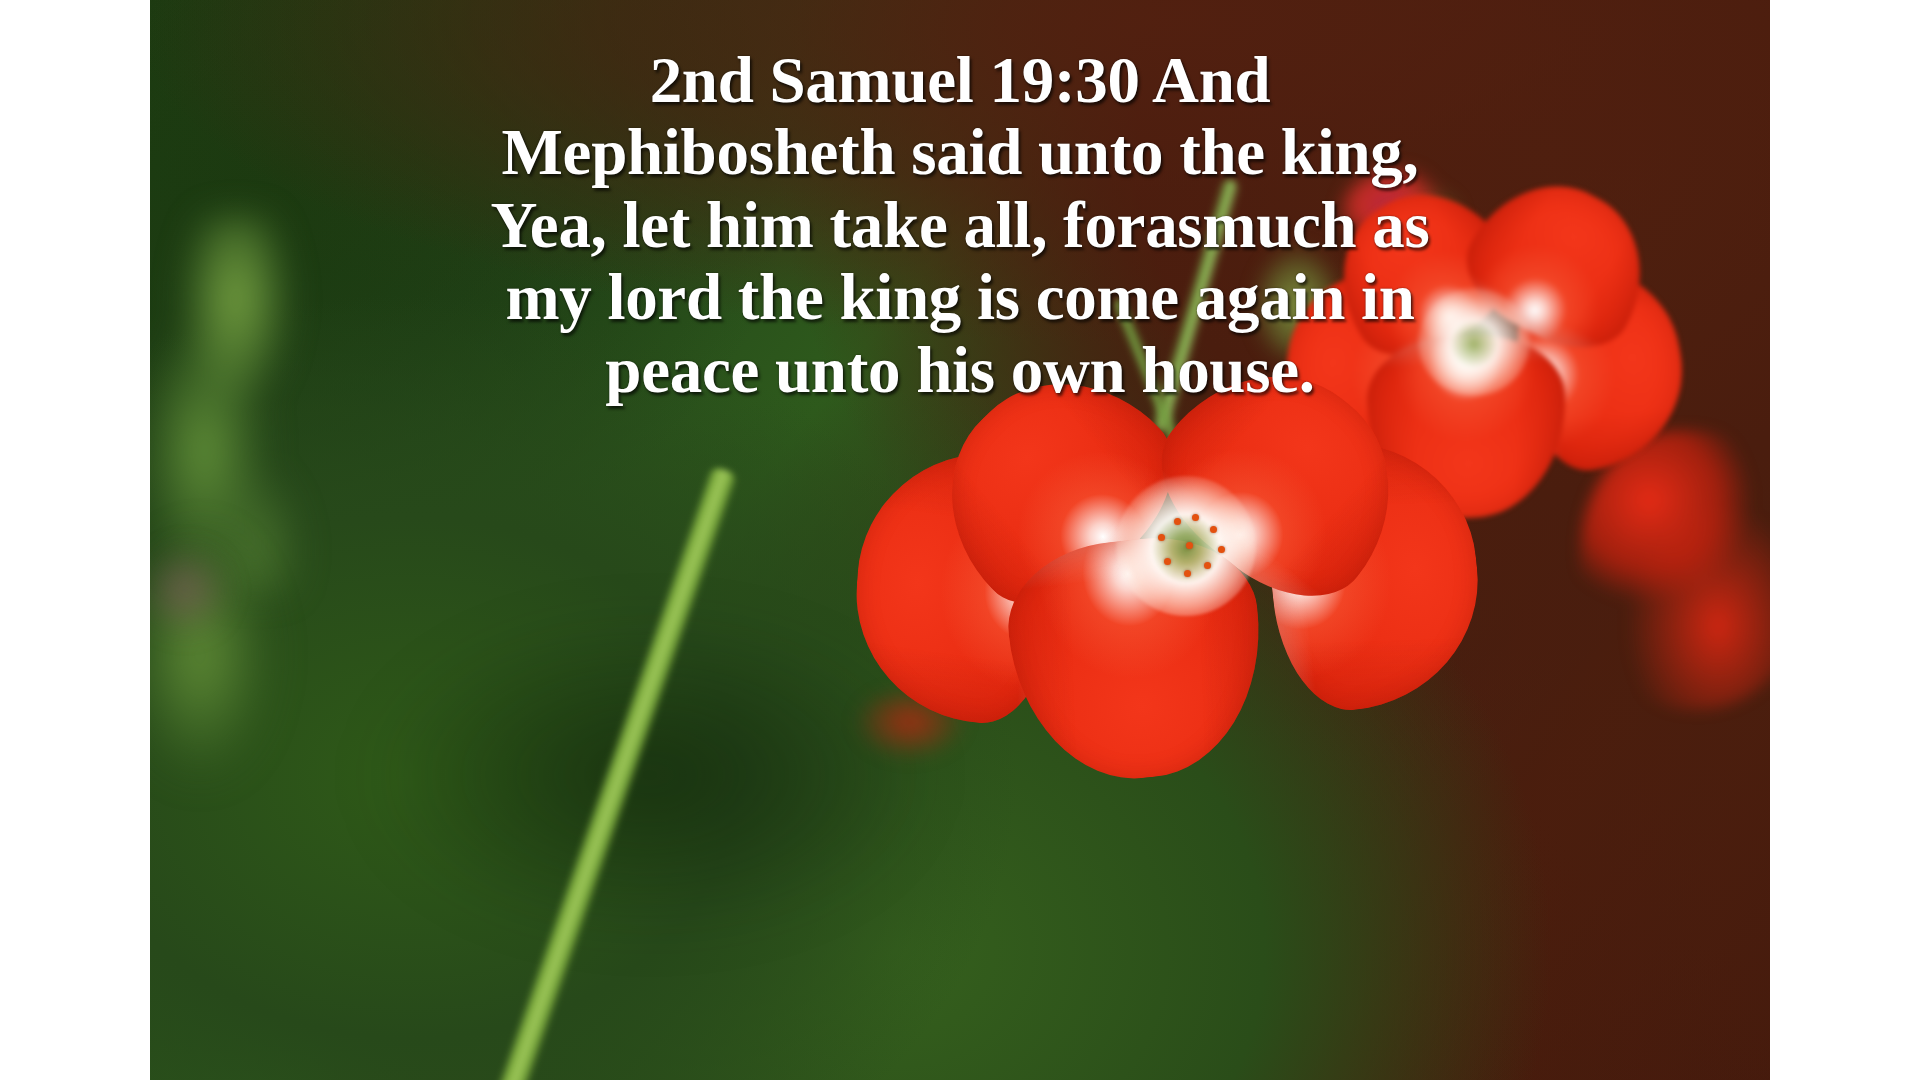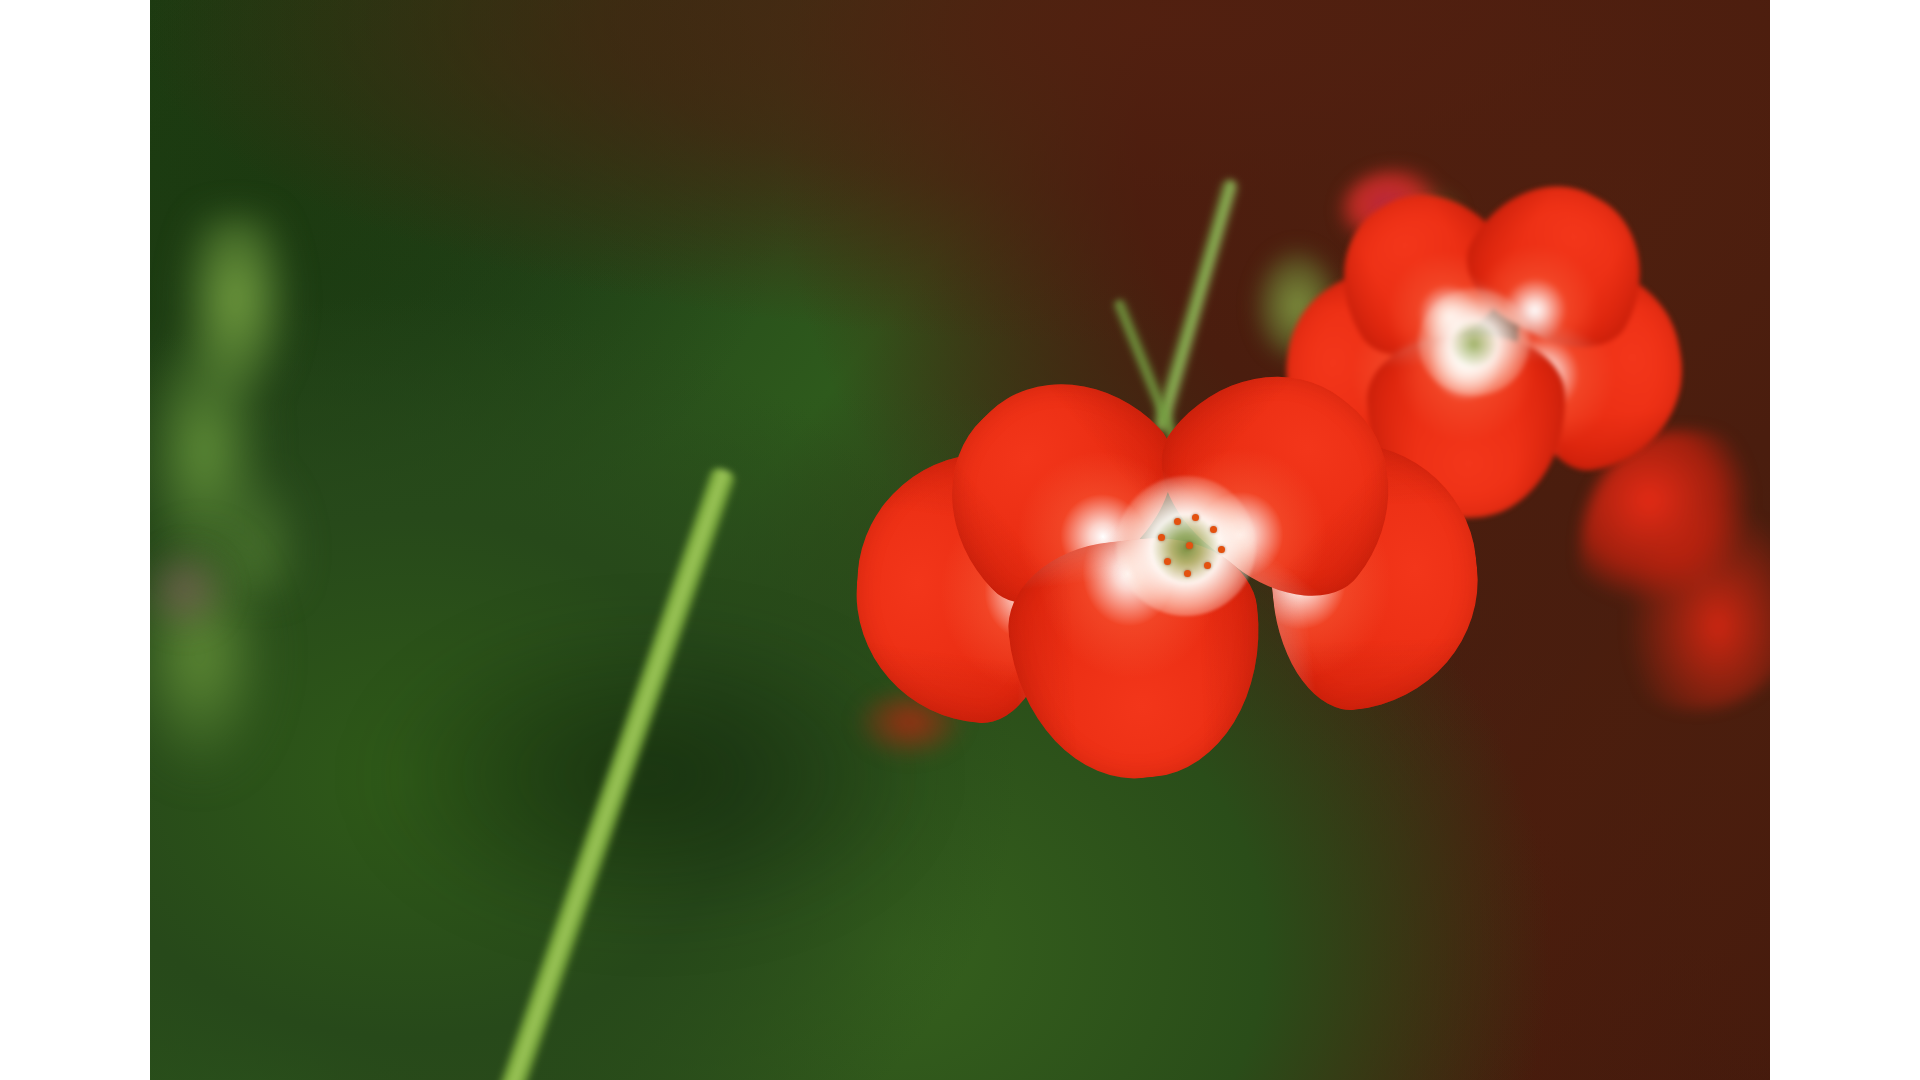--- a/index.html
+++ b/index.html
@@ -287,15 +287,20 @@
         <i style="left:40px; top:2px;"></i>
         <i style="left:58px; top:14px;"></i>
         <i style="left:66px; top:34px;"></i>
         <i style="left:52px; top:50px;"></i>
         <i style="left:32px; top:58px;"></i>
         <i style="left:12px; top:46px;"></i>
         <i style="left:34px; top:30px;"></i>
       </div>
     </div>
 
+    <div id="verse">2nd Samuel 19:30 And
+Mephibosheth said unto the king,
+Yea, let him take all, forasmuch as
+my lord the king is come again in
+peace unto his own house.</div>
 
   </div>
 </div>
 
 </body></html>

